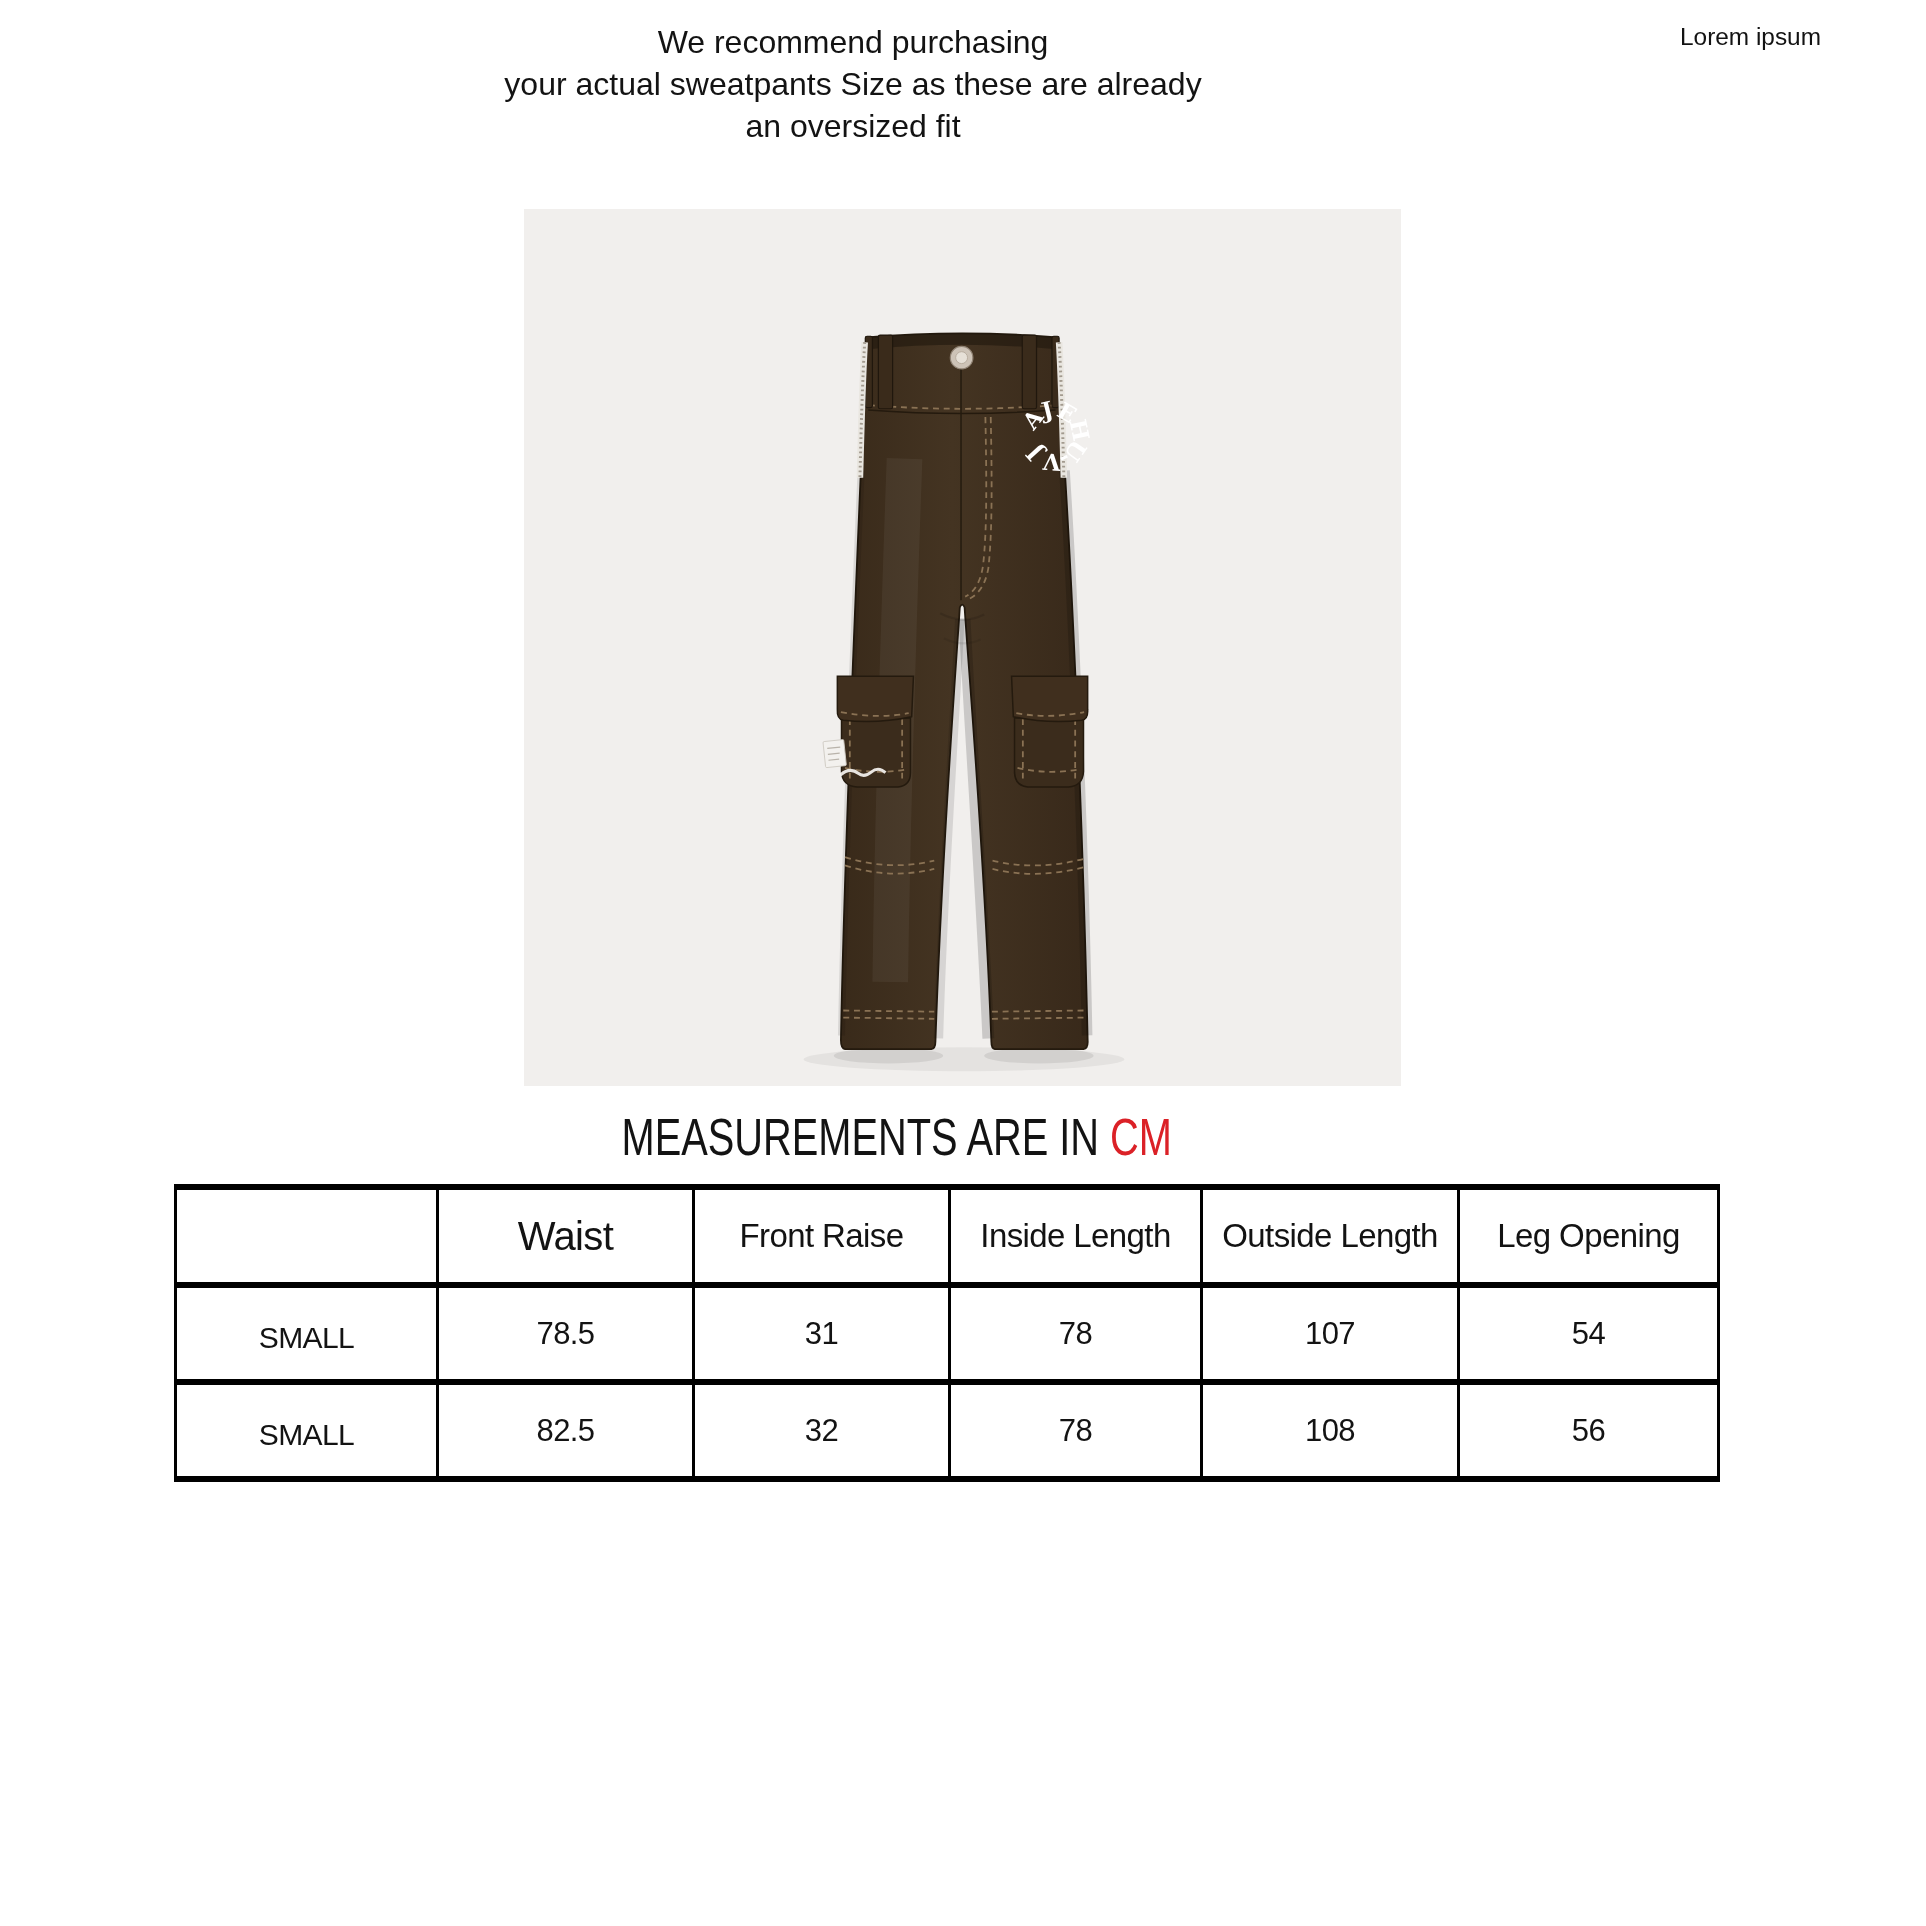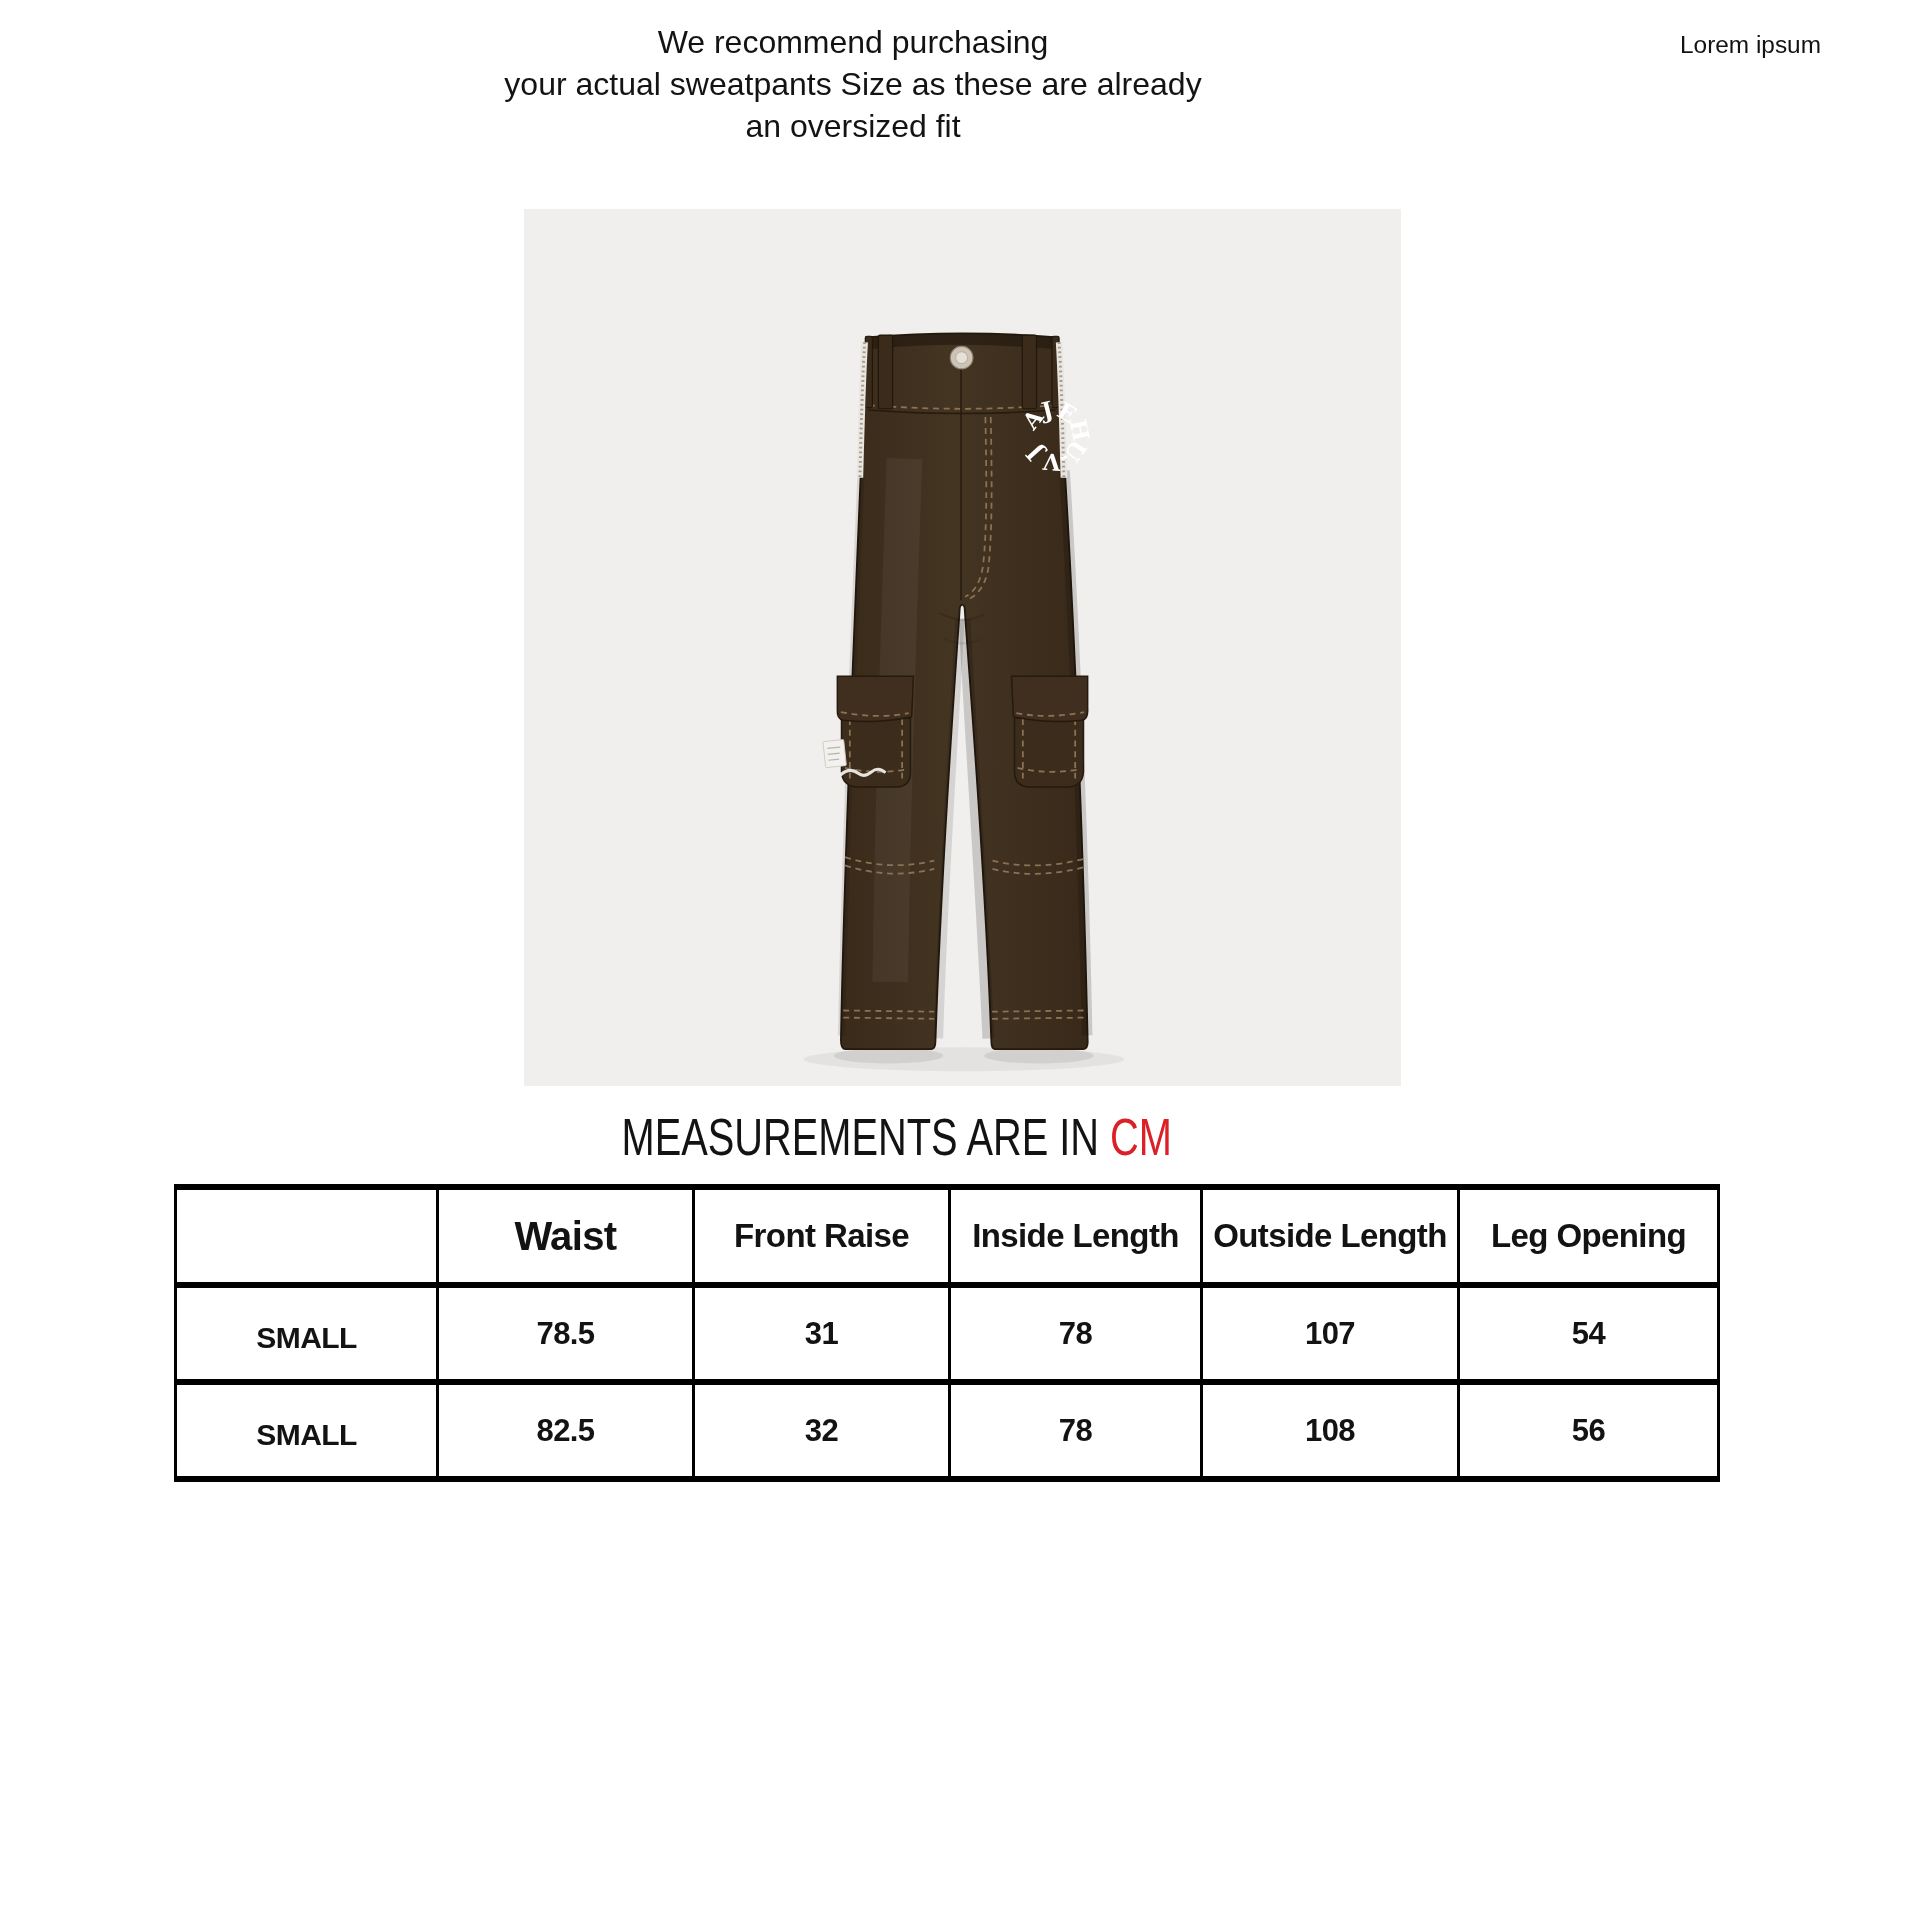--- a/index.html
+++ b/index.html
@@ -3,39 +3,39 @@
 <meta charset="utf-8">
 <style>
   html,body{margin:0;padding:0;background:#ffffff;width:1926px;height:1926px;overflow:hidden;
     font-family:"Liberation Sans",sans-serif;color:#131313;}
   .abs{position:absolute;}
 
   
   .note{left:0;top:21.4px;width:1706px;text-align:center;font-size:32px;line-height:42px;
     white-space:pre-line;letter-spacing:0;}
   
-  .watermark{top:31px;right:105px;font-size:24.4px;margin-left:16px;}
+  .watermark{top:23px;right:105px;font-size:24.4px;margin-left:16px;}
 
   
   .image-block{left:524px;top:209px;width:877px;height:877px;background:#f1efed;}
   .image-block svg{display:block;}
 
   
   .heading{left:6px;top:1110px;width:1781px;text-align:center;font-size:51px;line-height:55px;}
   .heading .squeeze{display:inline-block;transform:scaleX(0.78);transform-origin:center;white-space:nowrap;}
   .heading .unit{color:#db2127;}
 
   
   .table-wrap{left:174px;top:1184px;}
   table{border-collapse:collapse;table-layout:fixed;background:#fff;}
   col.c0{width:262px;}col.c1{width:256px;}col.c2{width:256px;}
   col.c3{width:252px;}col.c4{width:257px;}col.c5{width:260px;}
   th,td{border-left:3px solid #000;border-right:3px solid #000;
     border-top:6px solid #000;border-bottom:6px solid #000;
-    text-align:center;vertical-align:middle;font-weight:700;padding:0;}
+    text-align:center;vertical-align:middle;font-weight:400;padding:0;}
   thead tr{height:98px;}
   tbody tr{height:97px;}
   thead th{font-size:33px;letter-spacing:-0.6px;}
   thead th:nth-child(2){font-size:40px;}
   td{font-size:31px;letter-spacing:-0.6px;}
   td.size-cell{font-size:30px;}
   tbody tr:nth-child(1) td.size-cell,
   tbody tr:nth-child(2) td.size-cell{padding-top:9.5px;}
   tbody tr:nth-child(3) td.size-cell{padding-bottom:21.4px;}
   tbody tr:nth-child(3) td.val-cell,

